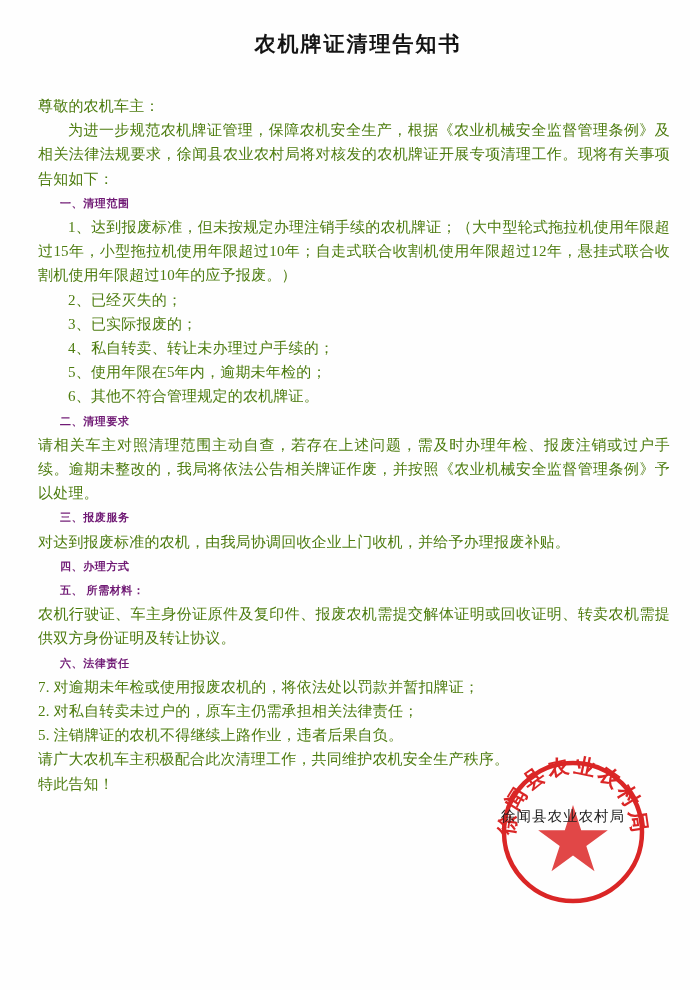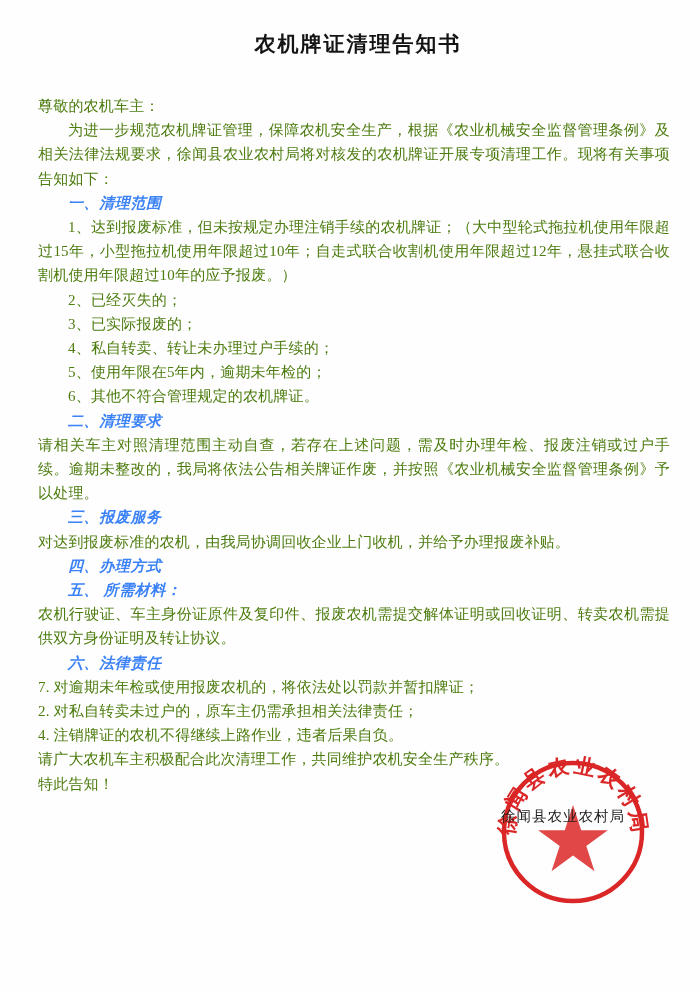--- a/index.html
+++ b/index.html
@@ -56,25 +56,24 @@
     text-indent: 0;
   }
 
   .indent2 {
     text-indent: 2em;
   }
 
   .section-head {
     font-weight: bold;
     text-indent: 2em;
-    font-size: 15px;
+    font-size: 11px;
     line-height: 24.2px;
-    color: #3b82f6;
+    color: #701a75;
     letter-spacing: 0.6px;
-    font-style: italic;
   }
 
   .list-item {
     text-indent: 2em;
   }
 
   .closing {
     text-indent: 0;
   }
 
@@ -151,21 +150,21 @@
     <p class="line">对达到报废标准的农机，由我局协调回收企业上门收机，并给予办理报废补贴。</p>
 
     <p class="section-head">四、办理方式</p>
 
     <p class="section-head">五、 所需材料：</p>
     <p class="line">农机行驶证、车主身份证原件及复印件、报废农机需提交解体证明或回收证明、转卖农机需提供双方身份证明及转让协议。</p>
 
     <p class="section-head">六、法律责任</p>
     <p class="line">7. 对逾期未年检或使用报废农机的，将依法处以罚款并暂扣牌证；</p>
     <p class="line">2. 对私自转卖未过户的，原车主仍需承担相关法律责任；</p>
-    <p class="line">4. 注销牌证的农机不得继续上路作业，违者后果自负。</p>
+    <p class="line">5. 注销牌证的农机不得继续上路作业，违者后果自负。</p>
 
     <p class="line closing">请广大农机车主积极配合此次清理工作，共同维护农机安全生产秩序。</p>
     <p class="line closing">特此告知！</p>
 
   </div>
 
   <div class="seal">
     <svg viewBox="0 0 158 158" xmlns="http://www.w3.org/2000/svg">
       <defs>
         <path id="sealArc" d="M 79,79 m -59,0 a 59,59 0 1 1 118,0" fill="none"></path>

